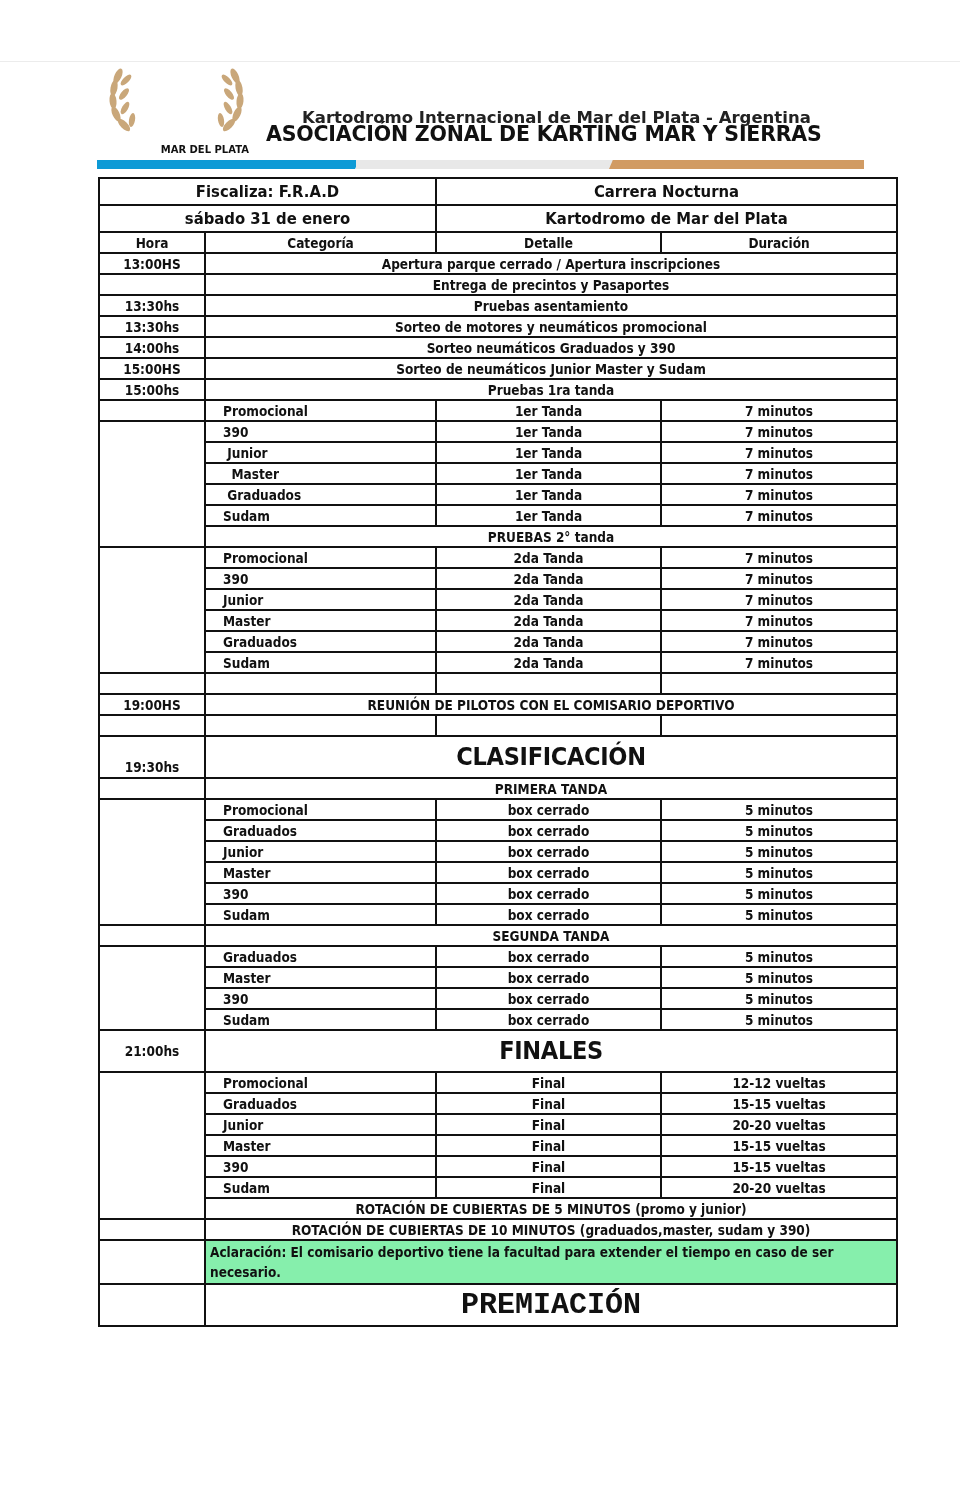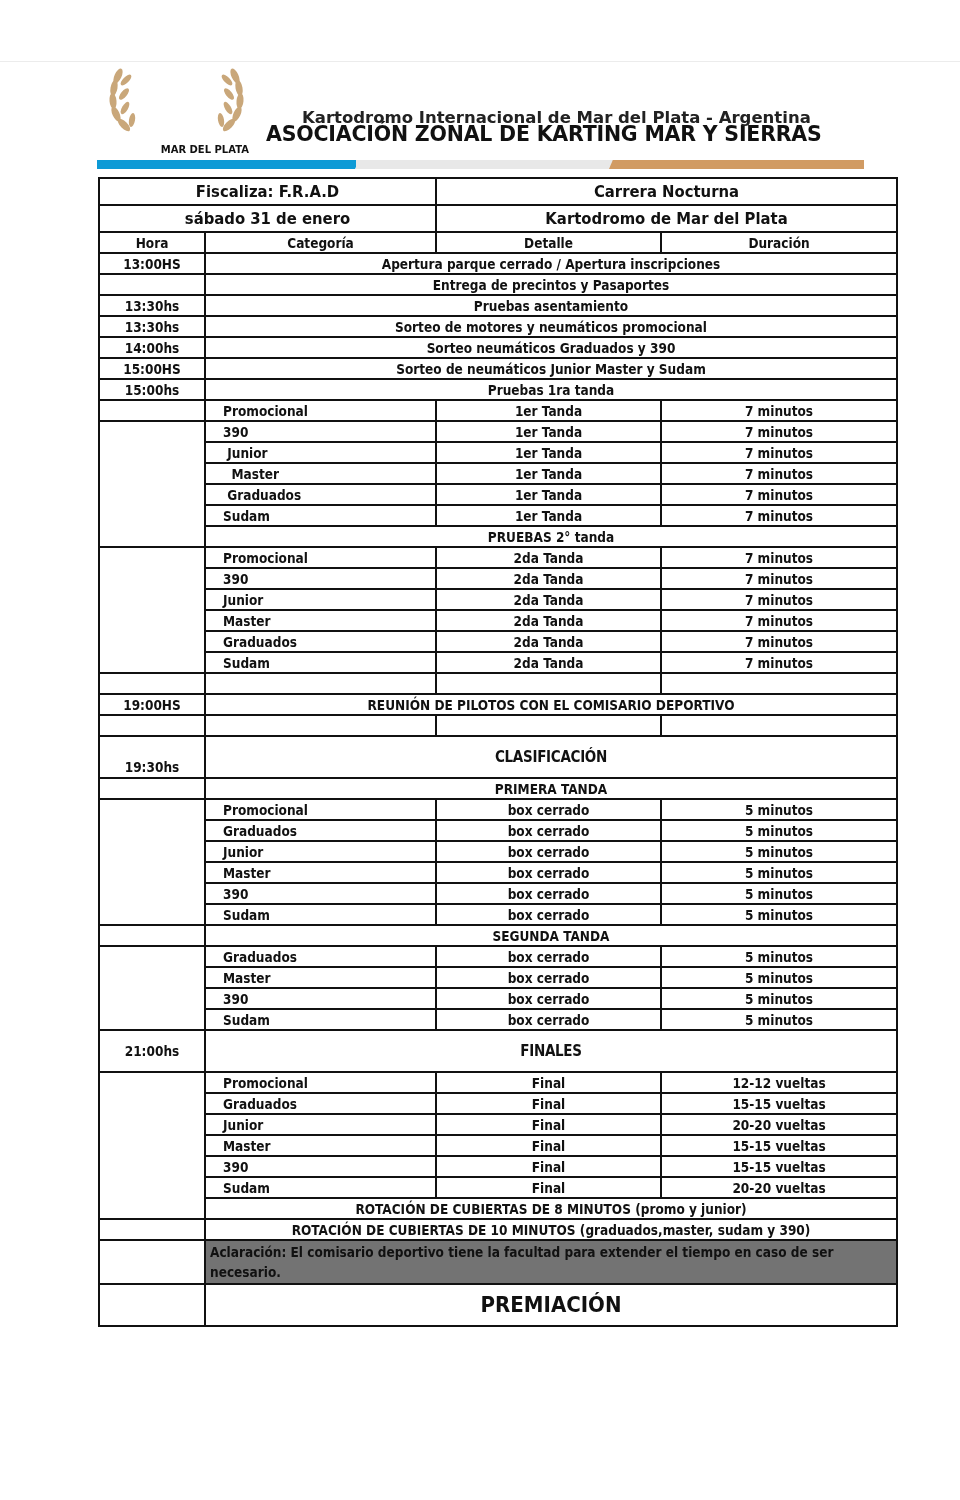--- a/index.html
+++ b/index.html
@@ -20,23 +20,23 @@
   .stripe.blue { left: 97px; width: 262px; background: #0d9ad6; clip-path: polygon(0 0,100% 0,98.5% 100%,0 100%); }
   .stripe.grey { left: 356px; width: 260px; background: #e8e8e8; }
   .stripe.tan  { left: 609px; width: 255px; background: #d19b63; clip-path: polygon(1.5% 0,100% 0,100% 100%,0 100%); }
 
   table.sched { position: absolute; left: 98px; top: 168px; width: 798px; border-collapse: collapse;
                 table-layout: fixed; font-family: "DejaVu Sans Condensed","DejaVu Sans", sans-serif; margin-top: 9px; }
   table.sched td { border: 2px solid #111; padding: 0; font-weight: bold; font-size: 13.5px;
                    text-align: center; vertical-align: middle; height: 19px; line-height: 16px; white-space: nowrap; overflow: hidden; }
   .sched td.cat { text-align: left; padding-left: 17px; }
   .sched td.big-head { font-size: 16.5px; height: 25px; }
-  .sched td.section { font-size: 15px; height: 40px; letter-spacing: -0.3px; border-radius: 19px; }
-  .sched td.premio { font-size: 22px; height: 40px; }
-  .sched td.note { text-align: left; padding-left: 4px; background: #737373; white-space: normal; height: 42px; font-size: 13.5px; line-height: 20px; }
+  .sched td.section { font-size: 25px; height: 40px; letter-spacing: -0.3px; border-radius: 19px; }
+  .sched td.premio { font-size: 30px; height: 40px; font-family: Liberation Mono, monospace; }
+  .sched td.note { text-align: left; padding-left: 4px; background: #86efac; white-space: normal; height: 42px; font-size: 13.5px; line-height: 20px; }
   .sched td.empty { height: 19px; }
   .sched td.hora-low { vertical-align: bottom; padding-bottom: 2px; }
 </style>
 </head>
 <body>
 
 <div class="topline"></div>
 
 <div class="logo">
   <svg width="145" height="84" viewBox="0 0 145 84">
@@ -305,21 +305,21 @@
       <td class="cat">390</td>
       <td>Final</td>
       <td>15-15 vueltas</td>
     </tr>
     <tr>
       <td class="cat">Sudam</td>
       <td>Final</td>
       <td>20-20 vueltas</td>
     </tr>
     <tr>
-      <td colspan="3">ROTACIÓN DE CUBIERTAS DE 8 MINUTOS (promo y junior)</td>
+      <td colspan="3">ROTACIÓN DE CUBIERTAS DE 5 MINUTOS (promo y junior)</td>
     </tr>
     <tr>
       <td></td>
       <td colspan="3">ROTACIÓN DE CUBIERTAS DE 10 MINUTOS (graduados,master, sudam y 390)</td>
     </tr>
 
     <tr>
       <td></td>
       <td colspan="3" class="note">Aclaración: El comisario deportivo tiene la facultad para extender el tiempo en caso de ser necesario.</td>
     </tr>

